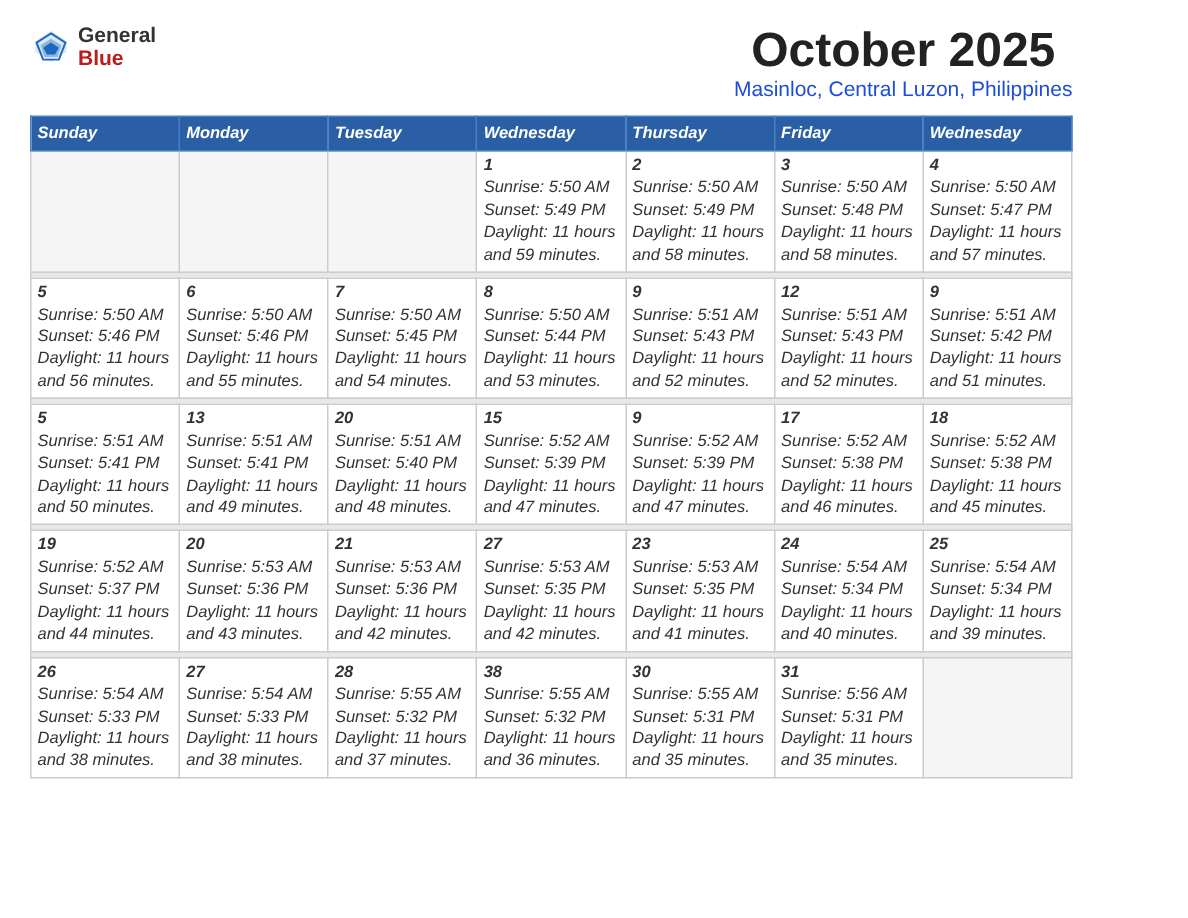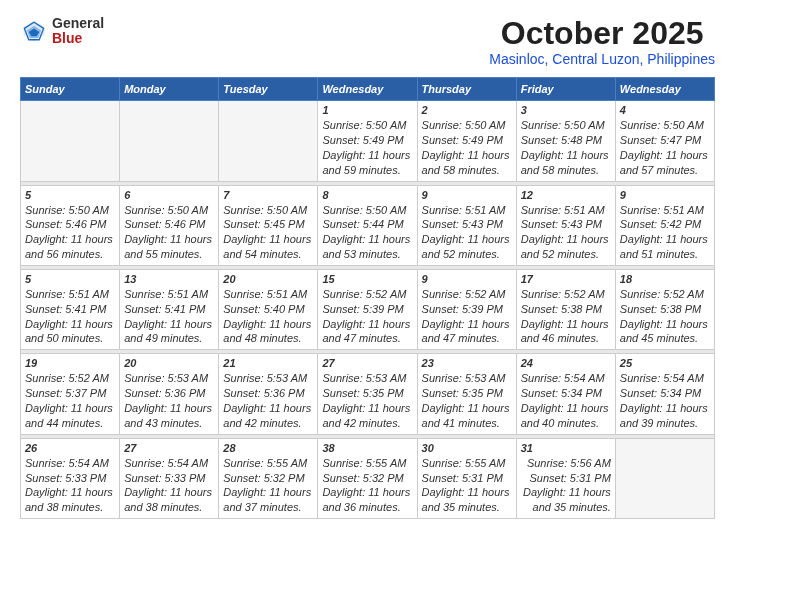--- a/index.html
+++ b/index.html
@@ -344,21 +344,21 @@
 Daylight: 11 hours and 36 minutes.</div>
           </td>
           <td>
             <span class="day-number">30</span>
             <div class="day-info" style="white-space: pre-line;">Sunrise: 5:55 AM
 Sunset: 5:31 PM
 Daylight: 11 hours and 35 minutes.</div>
           </td>
           <td>
             <span class="day-number">31</span>
-            <div class="day-info" style="white-space: pre-line; text-align: right;">Sunrise: 5:56 AM
+            <div class="day-info" style="white-space: pre-line;">Sunrise: 5:56 AM
 Sunset: 5:31 PM
 Daylight: 11 hours and 35 minutes.</div>
           </td>
           <td class="empty"></td>
         </tr>
       </tbody>
   </table>
 </div>
 
 </body></html>

